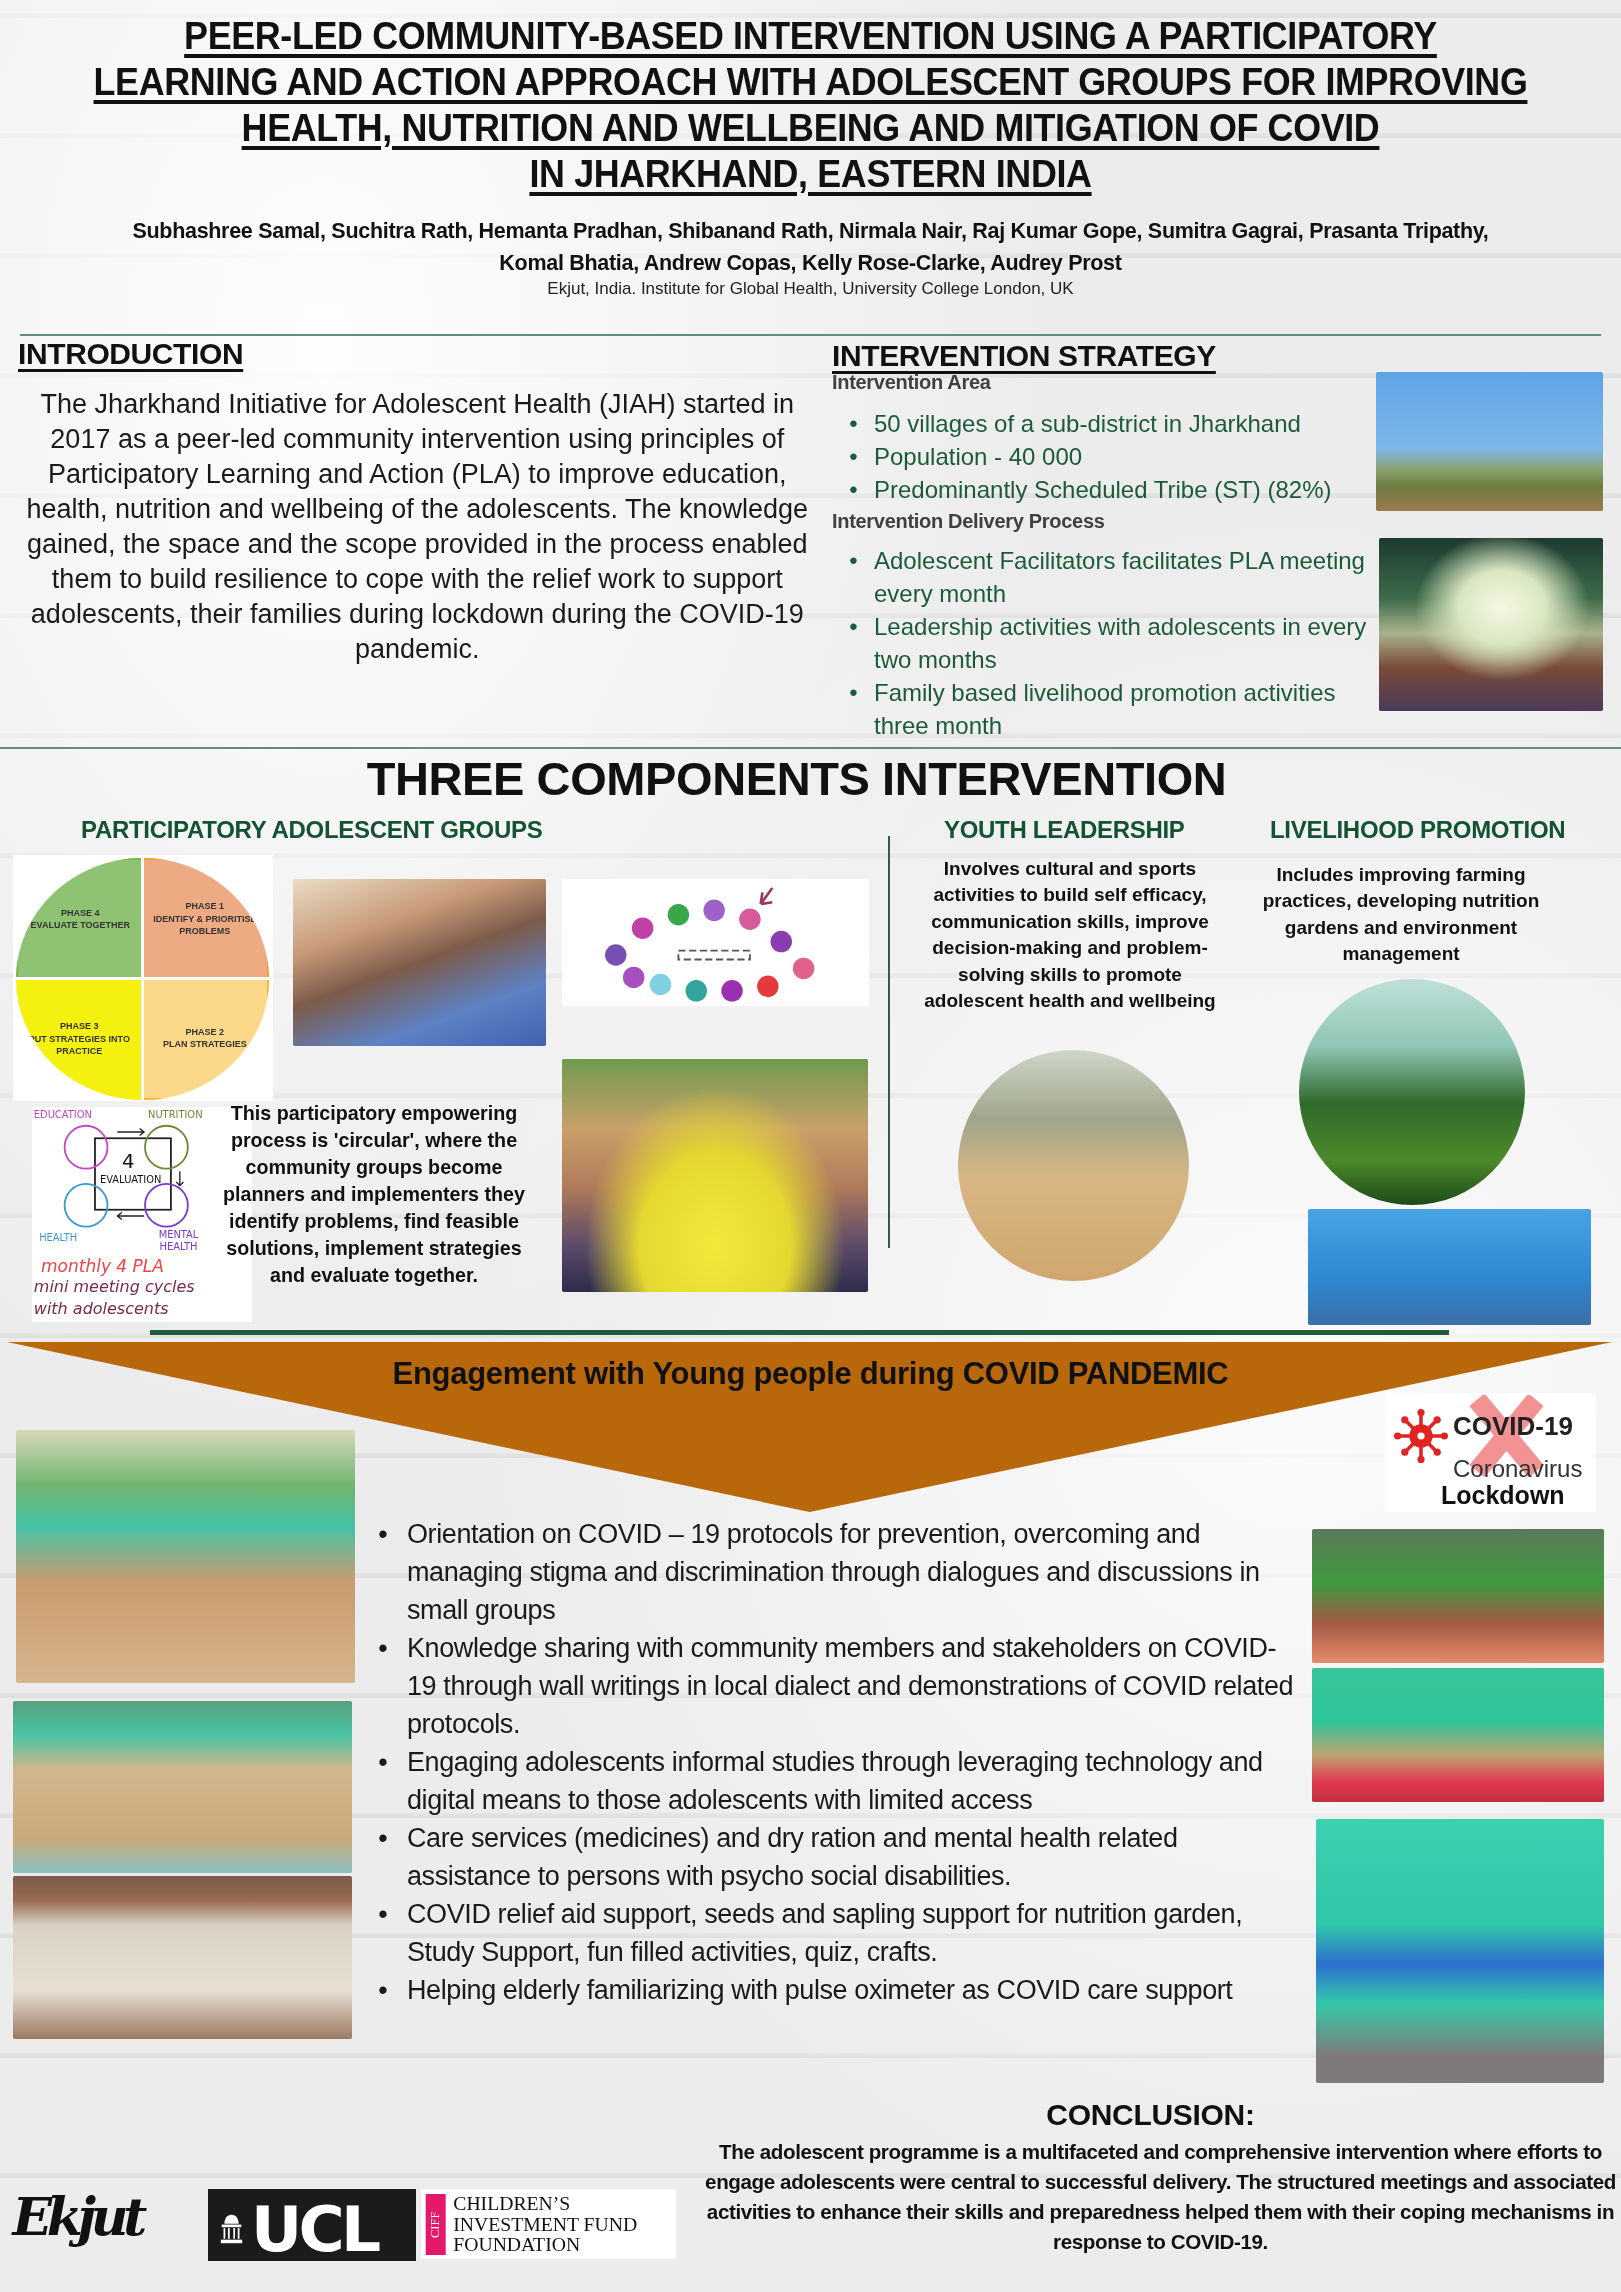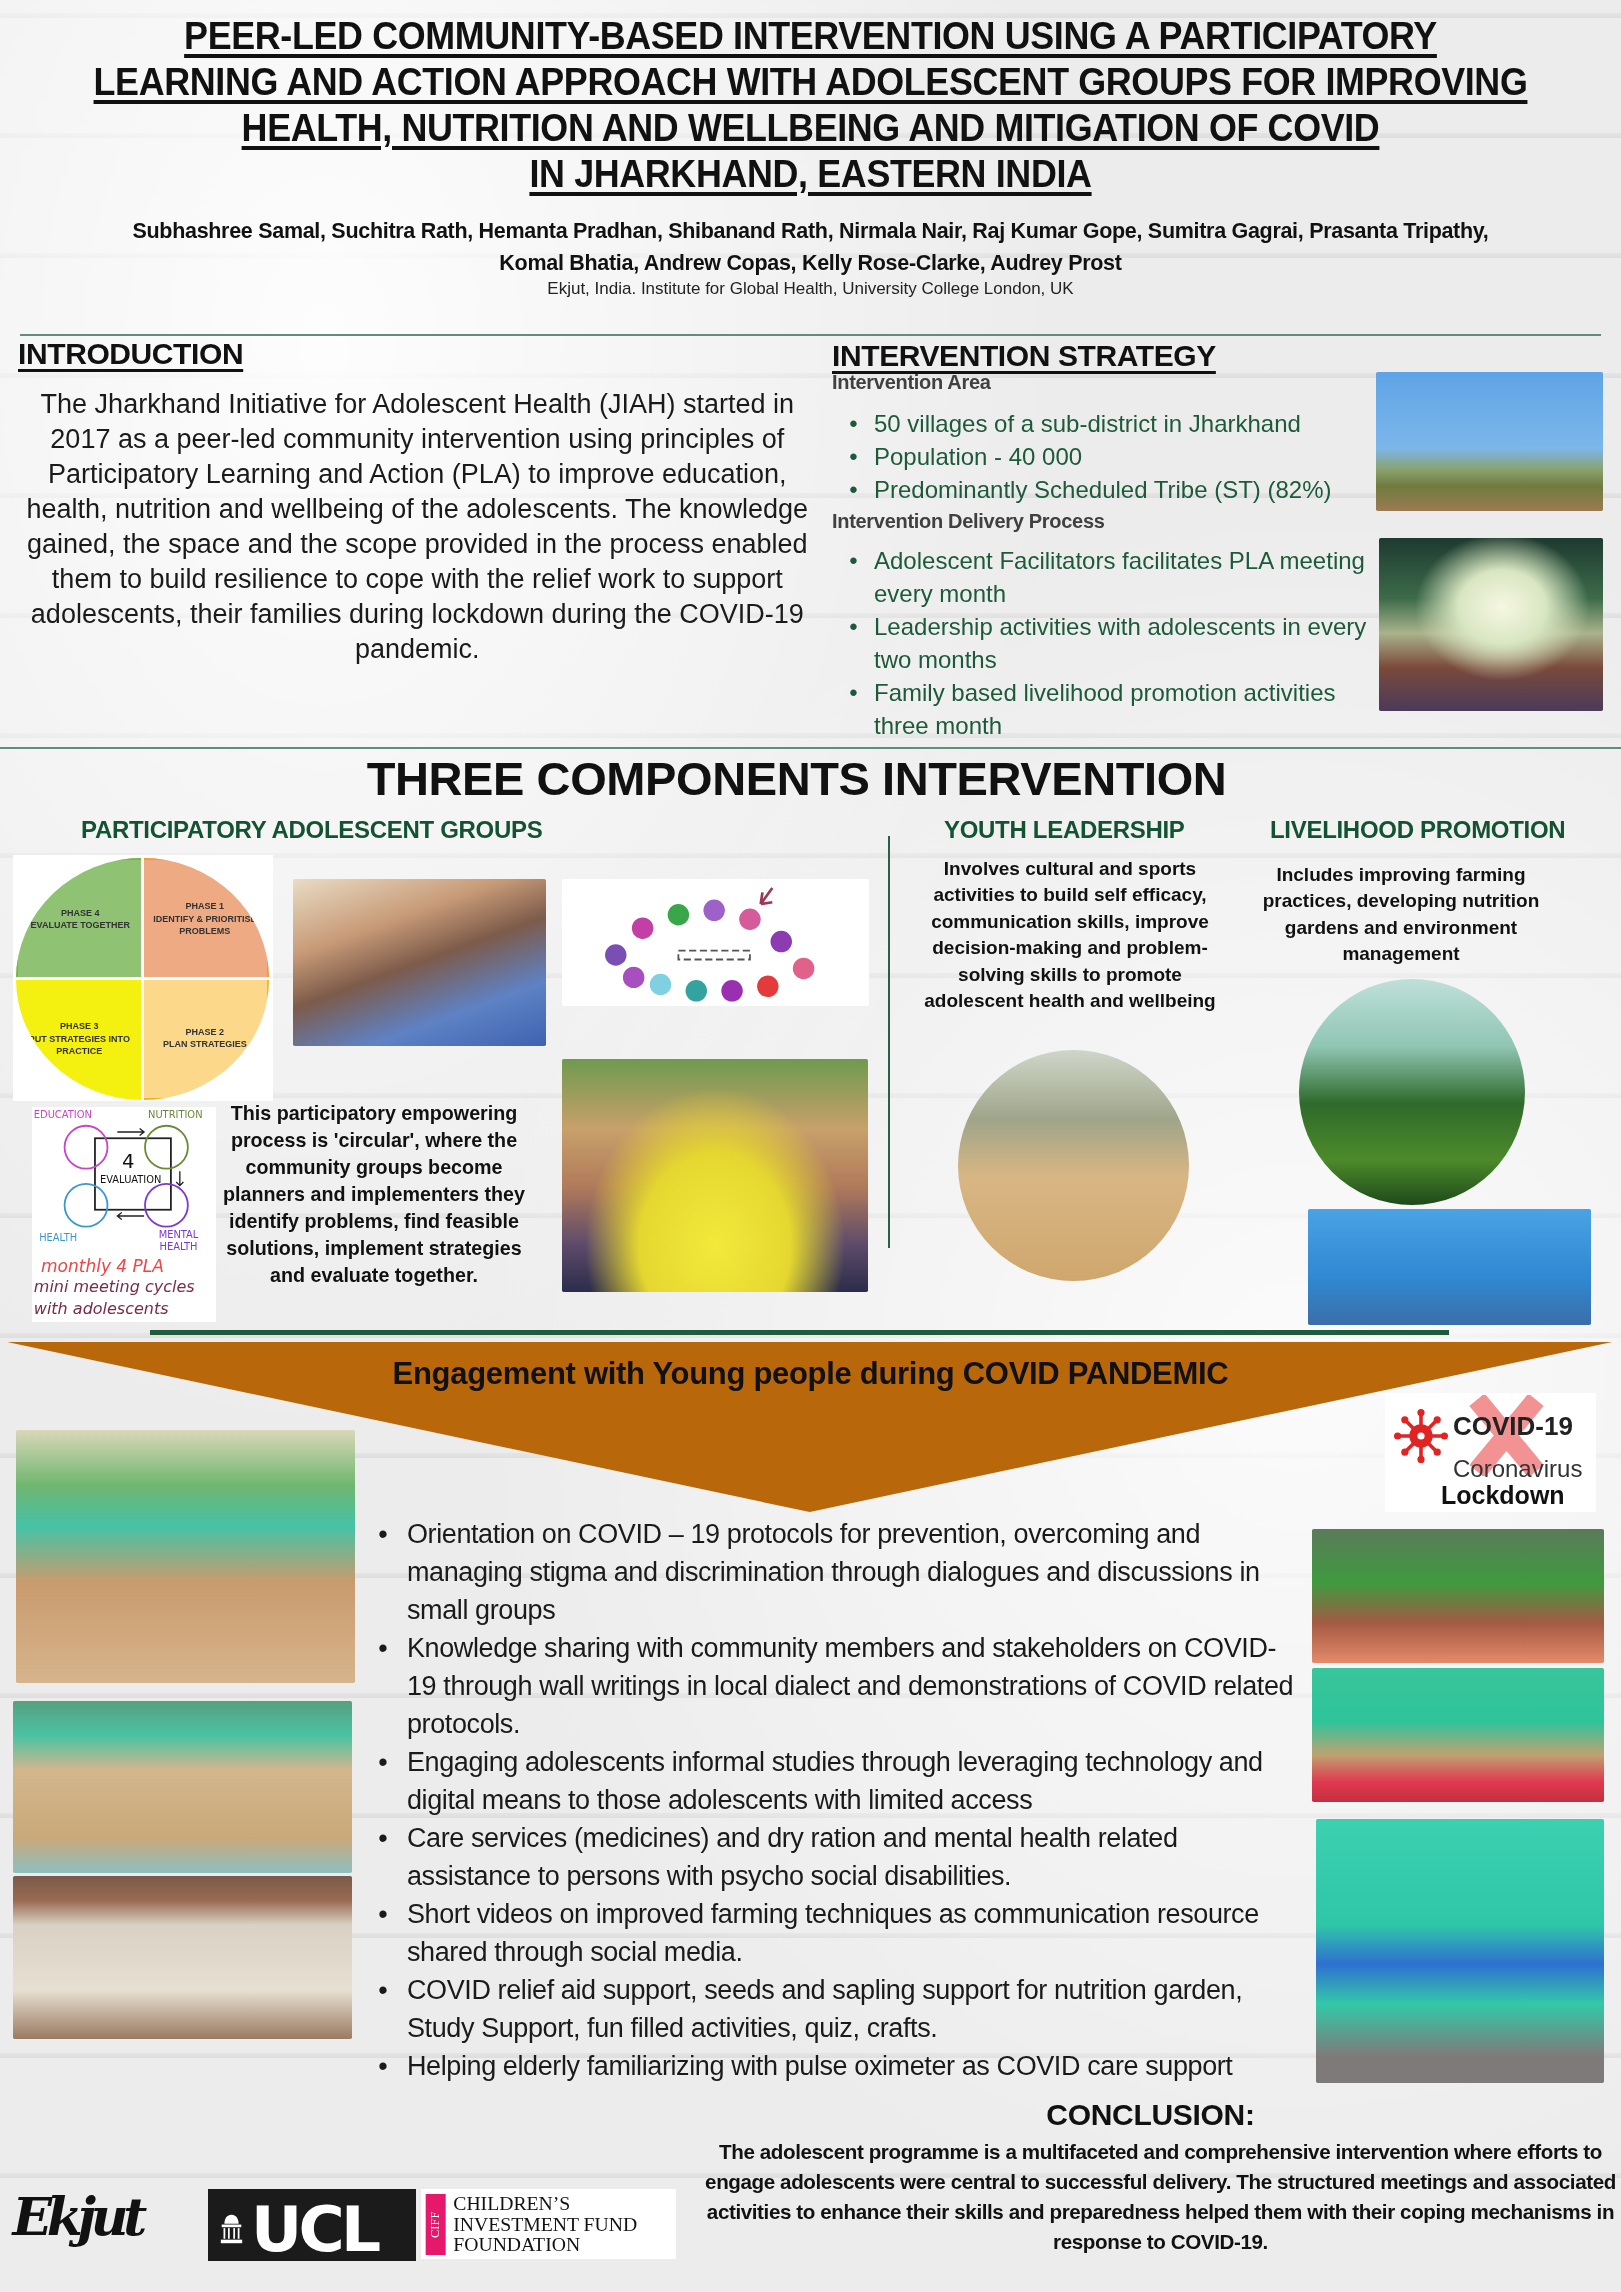--- a/index.html
+++ b/index.html
@@ -75,21 +75,21 @@
   .q { position: absolute; width: 50%; height: 50%; display: flex; flex-direction: column;
        align-items: center; justify-content: center; text-align: center;
        font-size: 9px; font-weight: bold; color: #333; line-height: 12.5px; }
   .q1 { right: 0; top: 0; background: #eeaa83; border: 2.7px solid #f39a2c; border-left: none; border-bottom: none; }
   .q2 { right: 0; bottom: 0; background: #fbd88a; border: 2.7px solid #f1b42a; border-left: none; border-top: none; }
   .q3 { left: 0; bottom: 0; background: #f4f00f; }
   .q4 { left: 0; top: 0; background: #8fc273; border: 2.7px solid #7ab33b; border-right: none; border-bottom: none; }
   .wheel-line-v { position: absolute; left: 50%; top: 0; width: 3.6px; height: 100%; background: #fff; margin-left: -1.8px; }
   .wheel-line-h { position: absolute; top: 50%; left: 0; height: 3.6px; width: 100%; background: #fff; margin-top: -1.8px; }
 
-  .cycle-box { left: 32px; top: 1107px; width: 184px; height: 215px; background: #fff; font-family: "DejaVu Sans", sans-serif; }
+  .cycle-box { left: 32px; top: 1107px; width: 220px; height: 215px; background: #fff; font-family: "DejaVu Sans", sans-serif; }
 
   .img-kids { background: linear-gradient(160deg, #e9dcc5 0%, #c79a77 30%, #7d5b4a 50%, #5e82c4 75%, #3f62b1 100%); }
   .img-drawing { background: #fff; }
   .img-meeting { background:
       radial-gradient(ellipse at 50% 80%, #f2e93a 0%, #e5d730 35%, rgba(0,0,0,0) 60%),
       linear-gradient(180deg, #6f9a4e 0%, #c8a06a 30%, #b07a5a 55%, #5d4a6a 80%, #2c2c4a 100%); }
 
   .circle { border-radius: 50%; overflow: hidden; }
   .img-football { background: linear-gradient(180deg, #cfd6c9 0%, #9fa58a 30%, #d8b683 55%, #cfa76e 100%); }
   .img-paddy { background: linear-gradient(180deg, #bfe0d9 0%, #8fc5b3 30%, #2f6a2c 55%, #4d8a2a 80%, #1d4a1a 100%); }
@@ -294,21 +294,20 @@
 
 <div class="abs photo img-exercise" style="left:16px; top:1430px; width:339px; height:253px;"></div>
 <div class="abs photo img-yoga" style="left:13.4px; top:1701px; width:339px; height:172px;"></div>
 <div class="abs photo img-wall" style="left:13.4px; top:1876px; width:339px; height:163px;"></div>
 
 <ul class="abs covid-list" style="left:371px; top:1515px; width:931px;">
   <li>Orientation on COVID – 19 protocols for prevention, overcoming and managing stigma and discrimination through dialogues and discussions in small groups</li>
   <li>Knowledge sharing with community members and stakeholders on COVID-19 through wall writings in local dialect and demonstrations of COVID related protocols.</li>
   <li>Engaging adolescents informal studies through leveraging technology and digital means  to those adolescents with limited access</li>
   <li>Care services (medicines) and dry ration and mental health related assistance to persons with psycho social disabilities.</li>
-  <li>Short videos on improved farming techniques as communication resource shared through social media.</li>
   <li>COVID relief aid support, seeds and sapling support for nutrition garden, Study Support, fun filled activities, quiz, crafts.</li>
   <li>Helping elderly familiarizing with pulse oximeter as COVID care support</li>
 </ul>
 
 <div class="abs photo img-garden" style="left:1312px; top:1529px; width:292px; height:134px;"></div>
 <div class="abs photo img-bed" style="left:1312px; top:1668px; width:292px; height:134px;"></div>
 <div class="abs photo img-oxi" style="left:1316px; top:1819px; width:288px; height:264px;"></div>
 
 <div class="abs concl-head">CONCLUSION:</div>
 <div class="abs concl-text">The adolescent programme is a multifaceted and comprehensive intervention where efforts to engage adolescents were central to successful delivery. The structured meetings and associated activities to enhance their skills and preparedness helped them with their coping mechanisms in response to COVID-19.</div>

